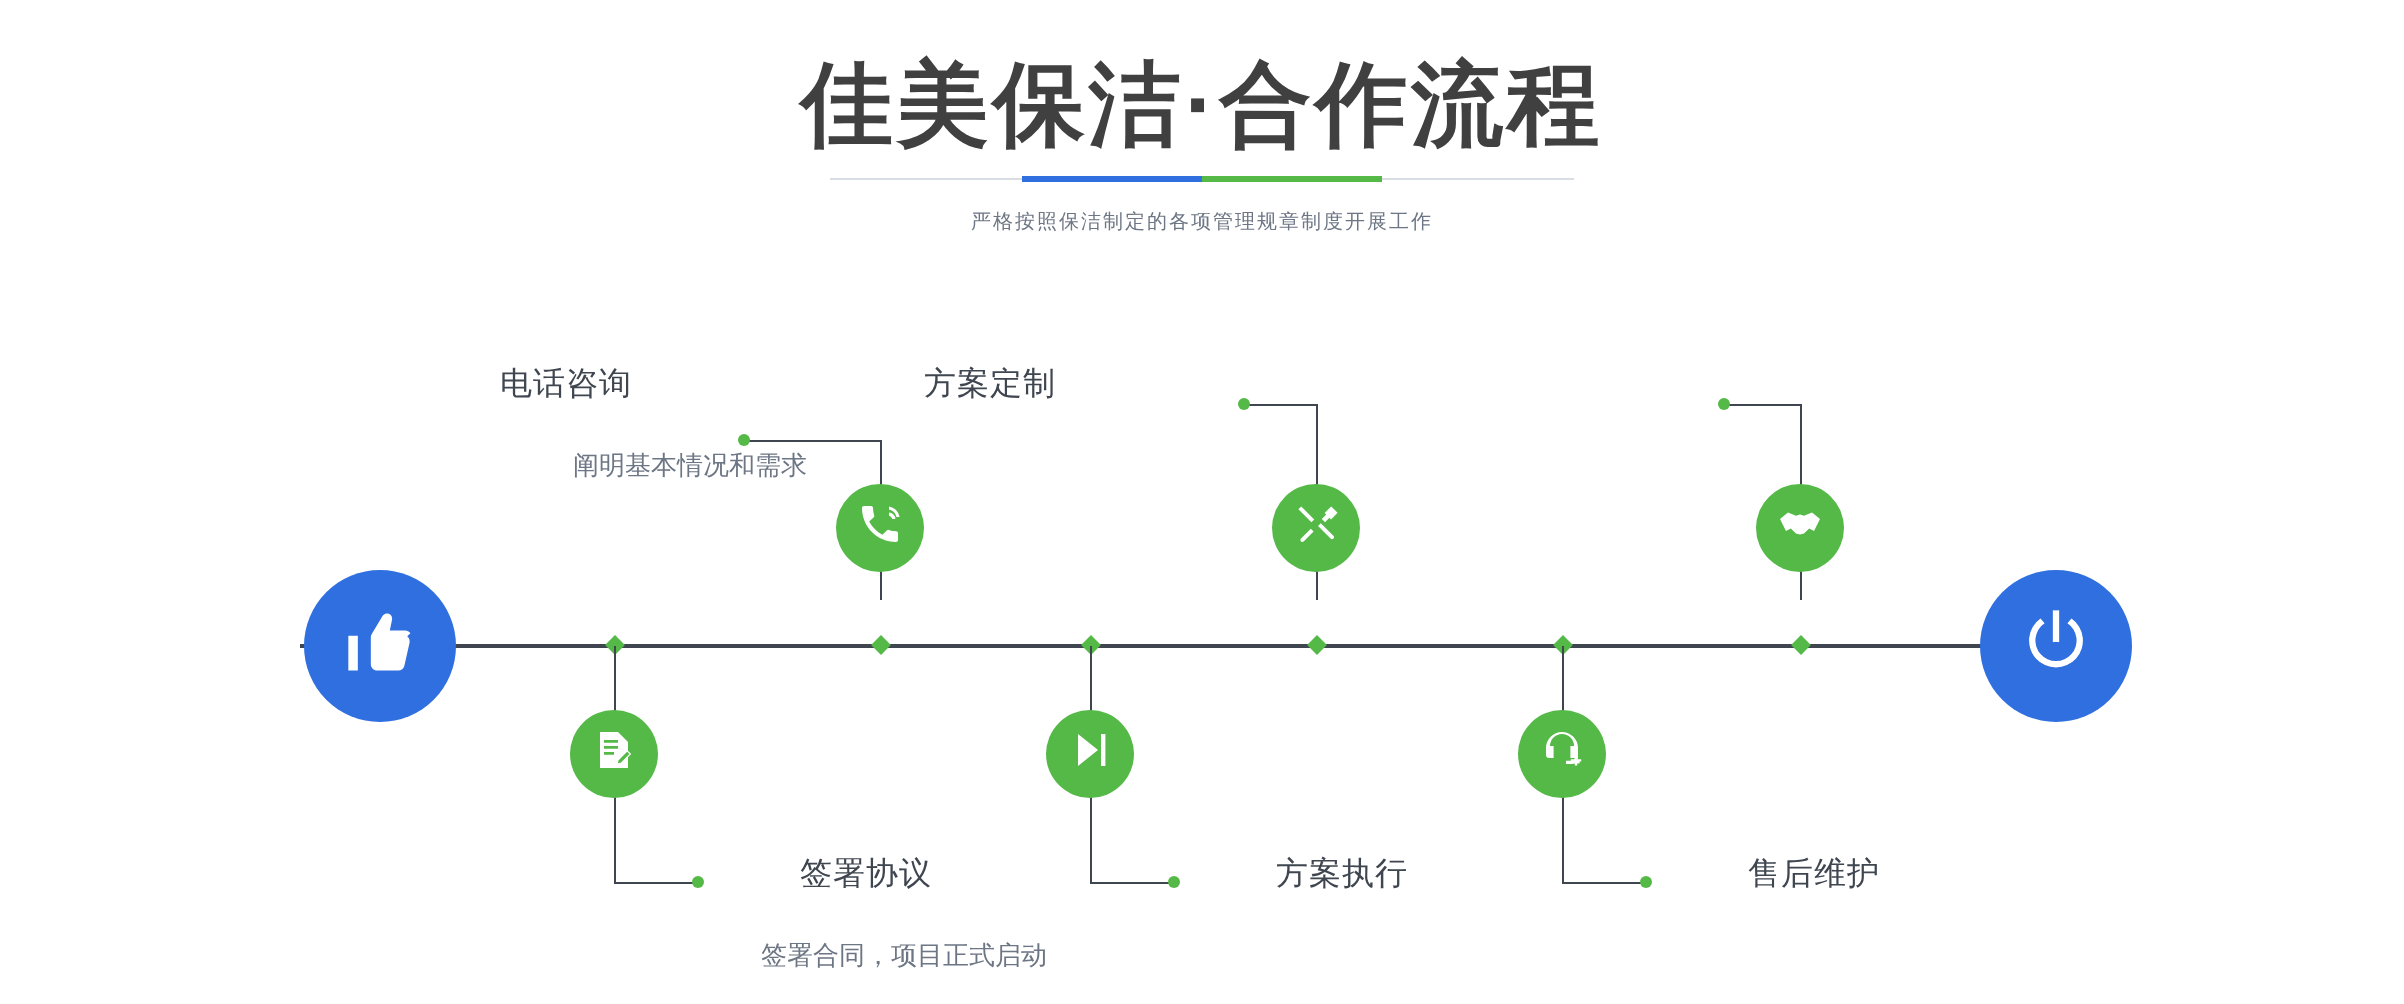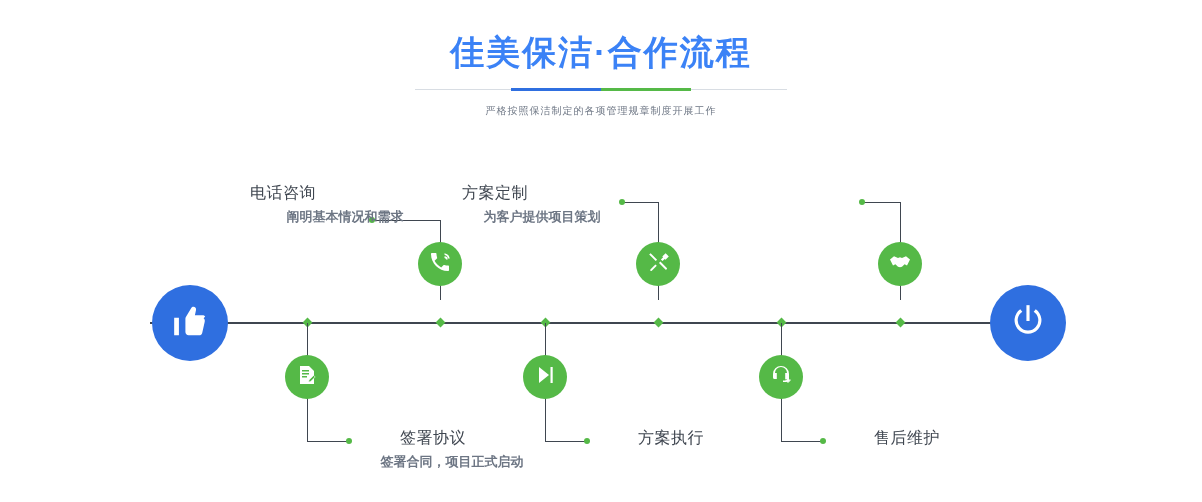--- a/index.html
+++ b/index.html
@@ -18,23 +18,23 @@
 
   
   .header {
     position: absolute;
     top: 28px;
     left: 0;
     width: 100%;
     text-align: center;
   }
   .title {
-    font-size: 34px;
+    font-size: 46px;
     font-weight: bold;
-    color: #3b82f6;
+    color: #404040;
     letter-spacing: 2px;
     line-height: 48px;
     margin: 0;
     text-align: center;
   }
   .rule-wrap {
     position: relative;
     width: 372px;
     height: 3px;
     margin: 12px auto 0 auto;
@@ -155,22 +155,21 @@
   .label .lbl-title {
     font-size: 16px;
     color: #3f4650;
     line-height: 22px;
     letter-spacing: 0.5px;
   }
   .label .lbl-desc {
     font-size: 13px;
     color: #6d7684;
     line-height: 22px;
-    margin-top: 2px;
-    font-weight: bold;
+    margin-top: 18px;
   }
   .label.above .lbl-title { text-align: left; }
   .label.below .lbl-title { text-align: left; margin-left: 48px; }
 </style>
 </head>
 <body>
 
 <div class="header">
   <h1 class="title">佳美保洁·合作流程</h1>
   <div class="rule-wrap">
@@ -245,21 +244,20 @@
     <span>
       <svg viewBox="0 0 24 24" aria-hidden="true">
         <path d="M3.2 4.6l1.4-1.4 6.5 6.5-1.4 1.4zM13 13l1.4-1.4 6.4 6.4a1 1 0 0 1-1.4 1.4z"></path>
         <path d="M19.6 3.2l-3.3 3.3.8.8-2.2 2.2 1.6 1.6 2.2-2.2.8.8 3.3-3.3z"></path>
         <path d="M4.4 19.4a1 1 0 0 0 1.4 1.4l5-5-1.4-1.4z"></path>
       </svg>
     </span>
   </div>
   <div class="label above" style="left:462px; top:22px; width:160px;">
     <div class="lbl-title">方案定制</div>
-    <div class="lbl-desc">为客户提供项目策划</div>
   </div>
 
   <div class="diamond" style="left:542px;"></div>
   <div class="stem" style="left:545px; top:163px; height:118px;"></div>
   <div class="lead" style="left:545px; top:281px; width:42px;"></div>
   <div class="dot" style="left:584px; top:278px;"></div>
   <div class="node" style="left:523px; top:195px;">
     <span>
       <svg viewBox="0 0 24 24" aria-hidden="true">
         <path d="M6 4l10 8-10 8z"></path>

